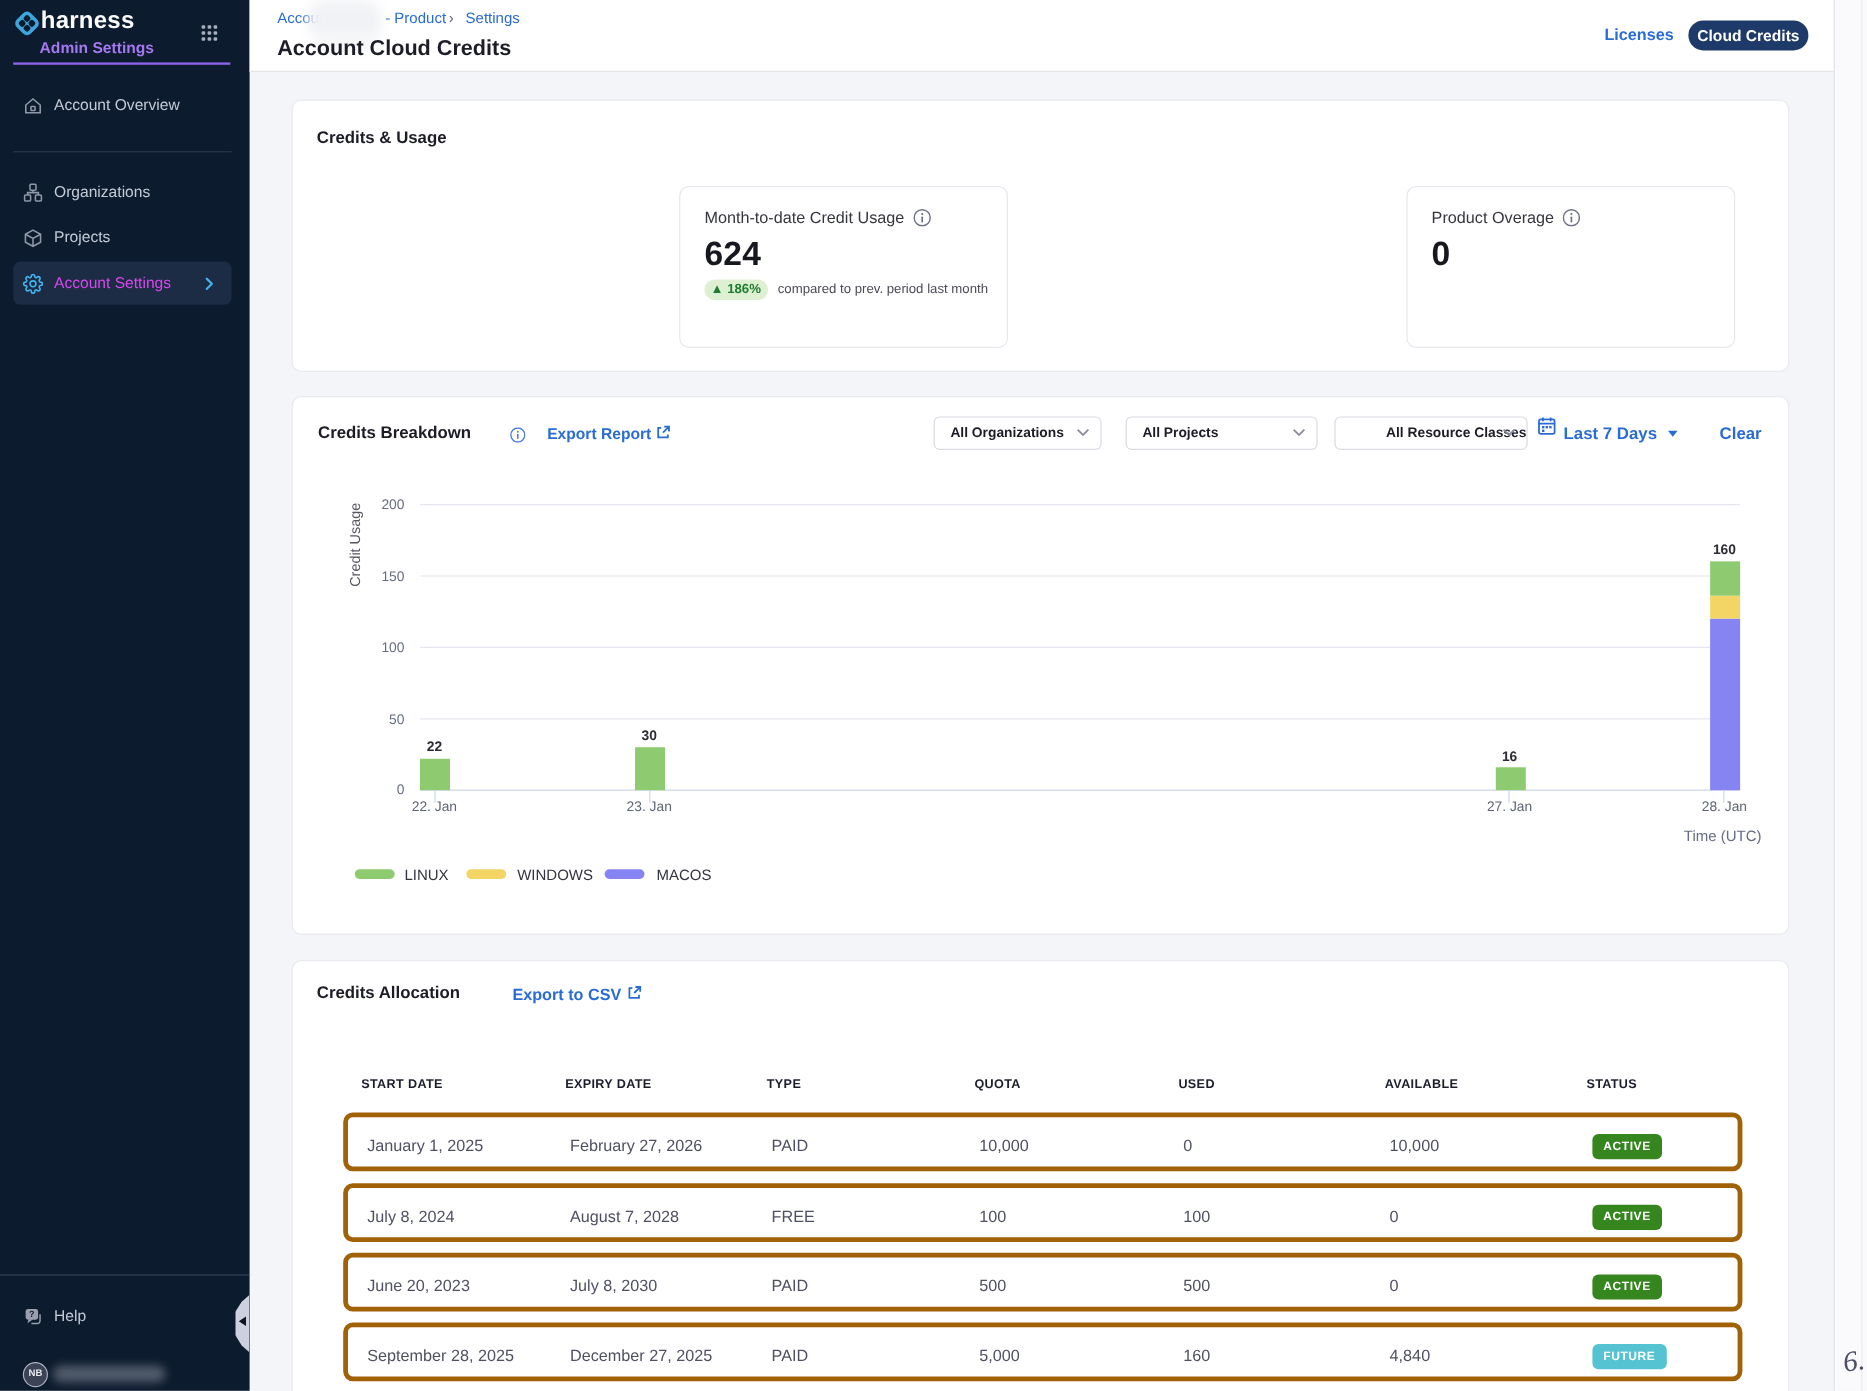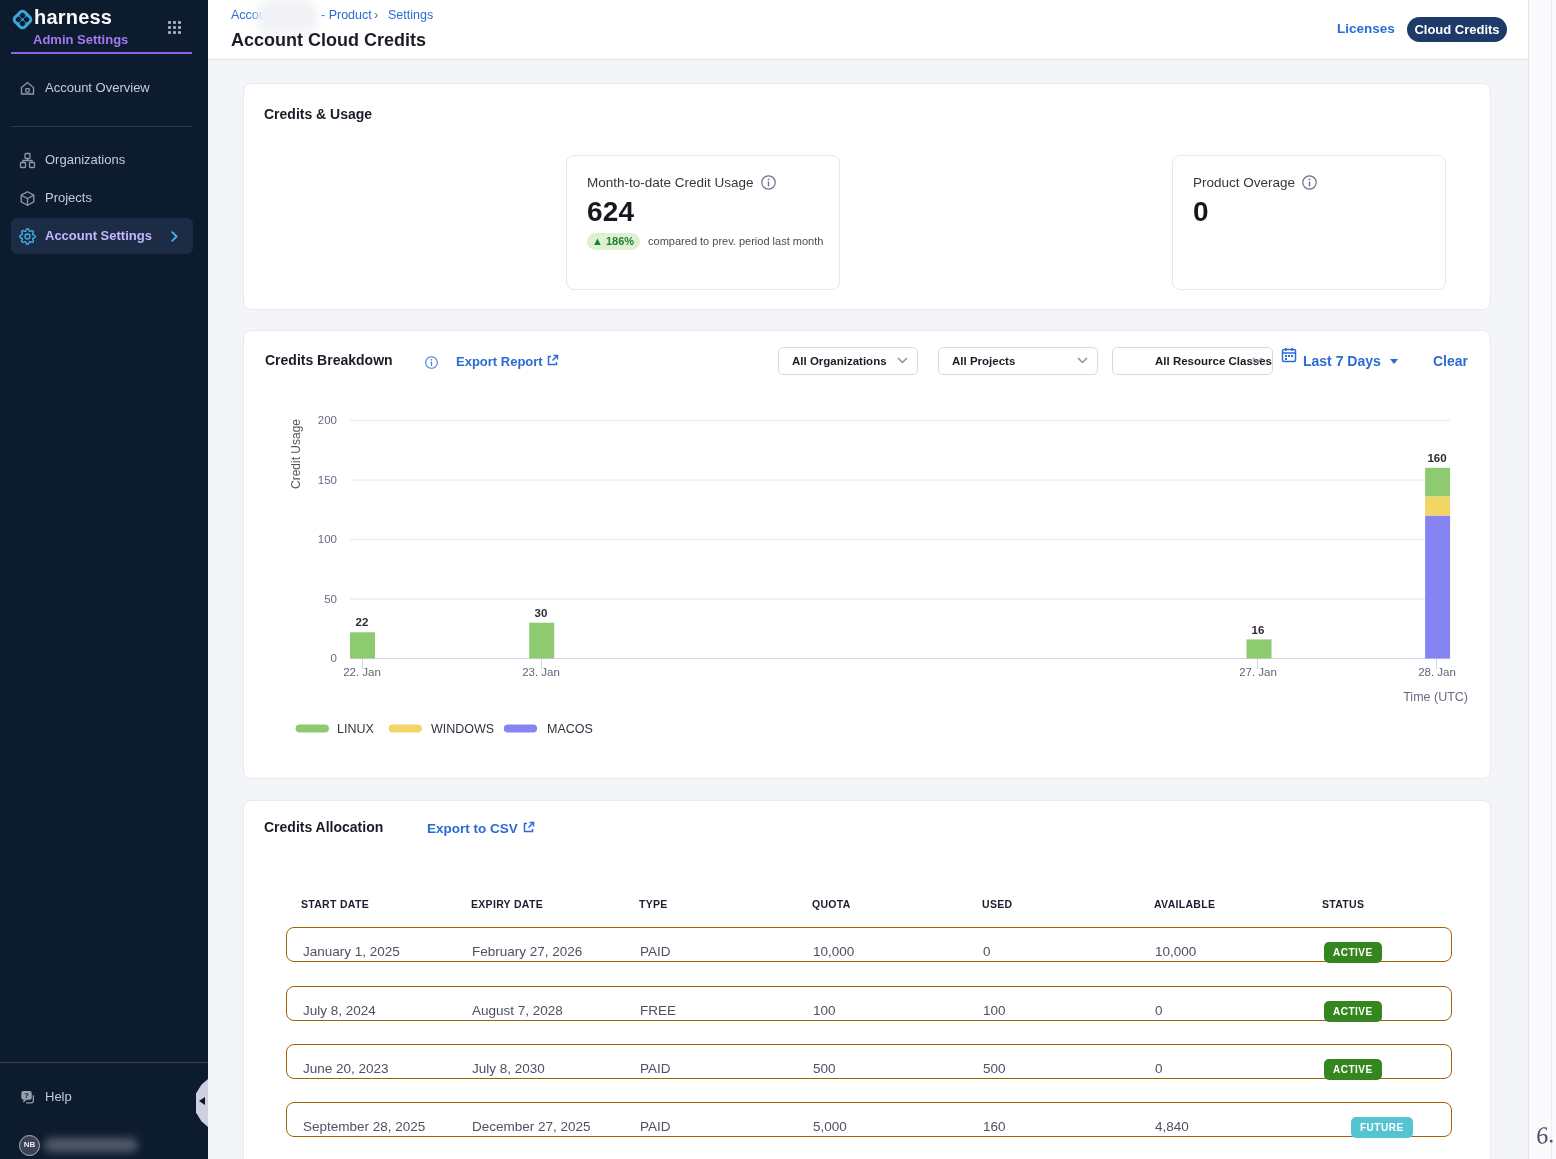--- a/index.html
+++ b/index.html
@@ -10,21 +10,21 @@
 .logo-row { position:absolute; left:11px; top:8px; }
 .logo-txt { position:absolute; left:34px; top:6px; font-size:20px; font-weight:700; color:#fafafa; letter-spacing:0.2px; }
 .admin-txt { position:absolute; left:33px; top:32px; font-size:13px; font-weight:700; color:#a478f0; }
 .purple-line { position:absolute; left:11px; top:52px; width:181px; height:2px; background:#8a63e8; }
 .grid-icon { position:absolute; left:168px; top:21px; width:13px; height:13px; }
 .grid-icon i { position:absolute; width:2.6px; height:2.6px; border-radius:1px; background:#a7afbe; }
 .nav-item { position:absolute; left:11px; width:182px; height:30px; color:#c4cbd7; font-size:13px; }
 .nav-item .icn { position:absolute; left:8px; top:7px; width:17px; height:17px; }
 .nav-item .lbl { position:absolute; left:34px; top:7px; }
 .nav-sel { background:#1d2c45; border-radius:6px; }
-.nav-sel .lbl { color:#c4b5fd; font-weight:700; }
+.nav-sel .lbl { color:#d946ef; font-weight:400; }
 .sb-divider { position:absolute; left:11px; width:182px; height:1px; background:#2a3750; }
 .sb-divider2 { position:absolute; left:0; width:208px; height:1px; background:#333f55; }
 .collapse-tab { position:absolute; left:196px; top:1079px; width:12px; height:48px; background:#ccd0df; clip-path:polygon(100% 0, 100% 100%, 45% 88%, 0 70%, 0 30%, 45% 12%); }
 .collapse-tab:after { content:""; position:absolute; left:3px; top:18px; width:0; height:0; border-right:6px solid #10141f; border-top:4.5px solid transparent; border-bottom:4.5px solid transparent; }
 .avatar { position:absolute; left:19px; top:1135px; width:21px; height:21px; border-radius:50%; background:#3c4356; border:1.6px solid #aeb4c2; color:#e8eaf0; font-size:8px; font-weight:700; text-align:center; line-height:18px; }
 .name-blur { position:absolute; left:44px; top:1138px; width:94px; height:14px; border-radius:7px; background:#6e7685; filter:blur(4px); opacity:0.7; }
 
 
 #topbar { position:absolute; left:208px; top:0; width:1348px; height:60px; background:#ffffff; border-bottom:1px solid #e5e6ea; }
 .crumb { position:absolute; top:8px; font-size:12.5px; color:#2a6cd4; font-weight:500; }
@@ -51,25 +51,25 @@
 .cmp-txt { font-size:11px; color:#4a4b57; margin-left:8px; white-space:nowrap; }
 
 
 .dd { position:absolute; height:28px; background:#fff; border:1px solid #d9dbe3; border-radius:5px; font-size:11.5px; font-weight:600; color:#1b1c26; line-height:26px; padding-left:13px; }
 .dd svg { position:absolute; right:9px; top:9px; }
 
 .blue-link { color:#2a6cd4; font-weight:700; }
 
 
 .thead { position:absolute; font-size:10.5px; font-weight:700; color:#1c1e2d; letter-spacing:0.3px; }
-.trow { position:absolute; left:42px; width:1166px; height:35px; background:#fff; border:1px solid #a16207; border-radius:8px; }
+.trow { position:absolute; left:42px; width:1166px; height:49px; background:#fff; border:4px solid #a16207; border-radius:8px; }
 .trow .c { position:absolute; top:16px; font-size:13.5px; color:#4f5162; }
 .badge { position:absolute; top:14px; height:21px; border-radius:5px; color:#fff; font-size:10px; font-weight:700; letter-spacing:0.5px; line-height:21px; padding:0 9px; }
 .b-act { background:#35861f; }
-.b-fut { background:#56c3d2;margin-left:27px; }
+.b-fut { background:#56c3d2; }
 
 
 #rstrip { position:absolute; left:1528px; top:0; width:28px; height:1159px; background:#fafafc; border-left:1px solid #e2e3e9; }
 #rstrip .l2 { position:absolute; left:22px; top:0; width:1px; height:1159px; background:#ececf1; }
 .mark6 { position:absolute; left:1536px; top:1122px; font-size:24px; color:#4c5068; font-family:"Liberation Serif", serif; font-style:italic; transform:rotate(-8deg); }
 </style>
 </head>
 <body>
 
 <div id="sidebar">

